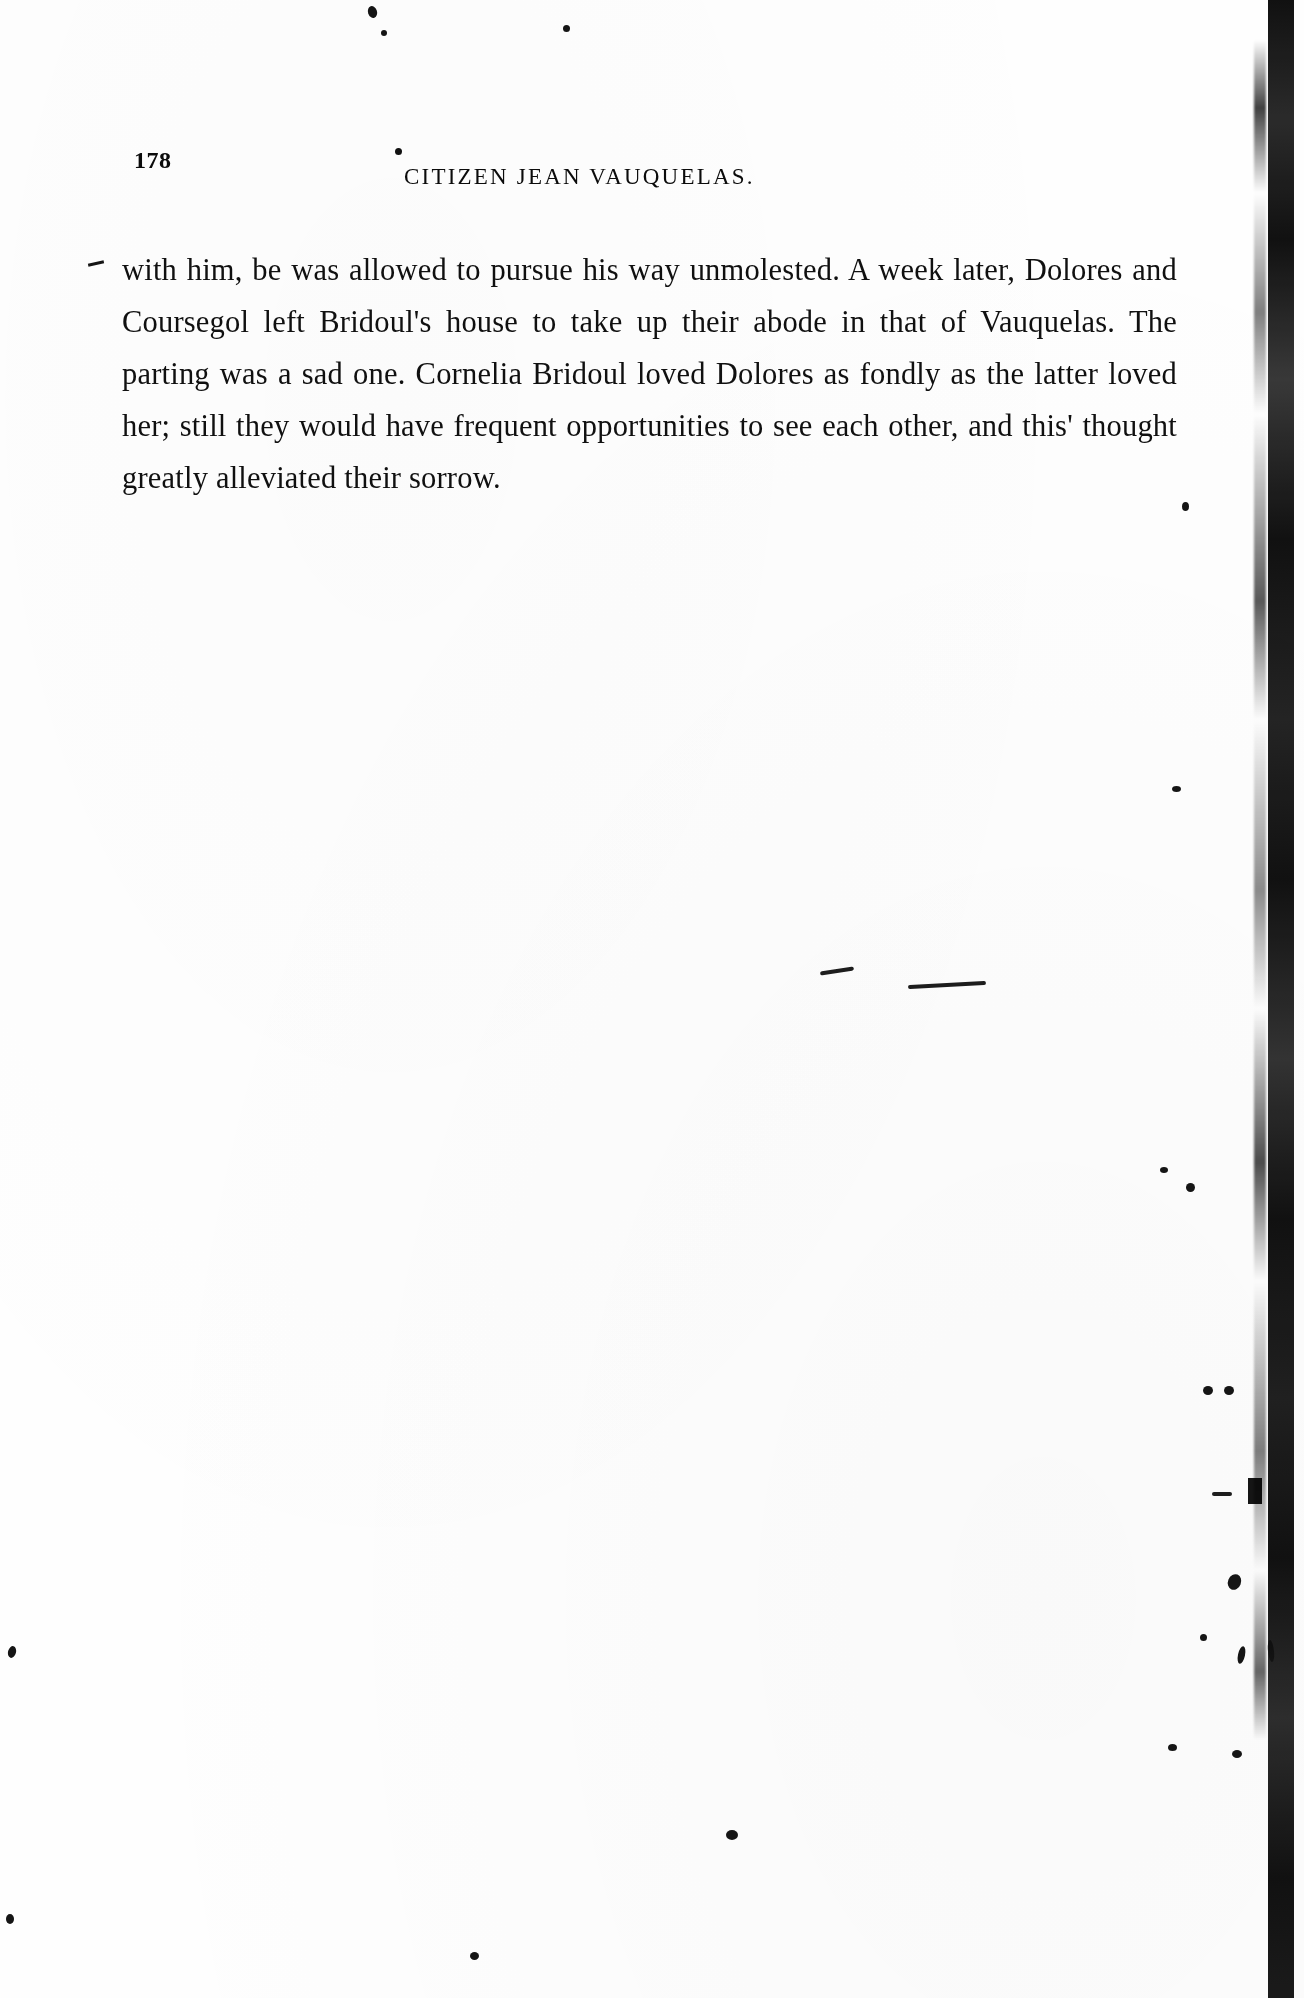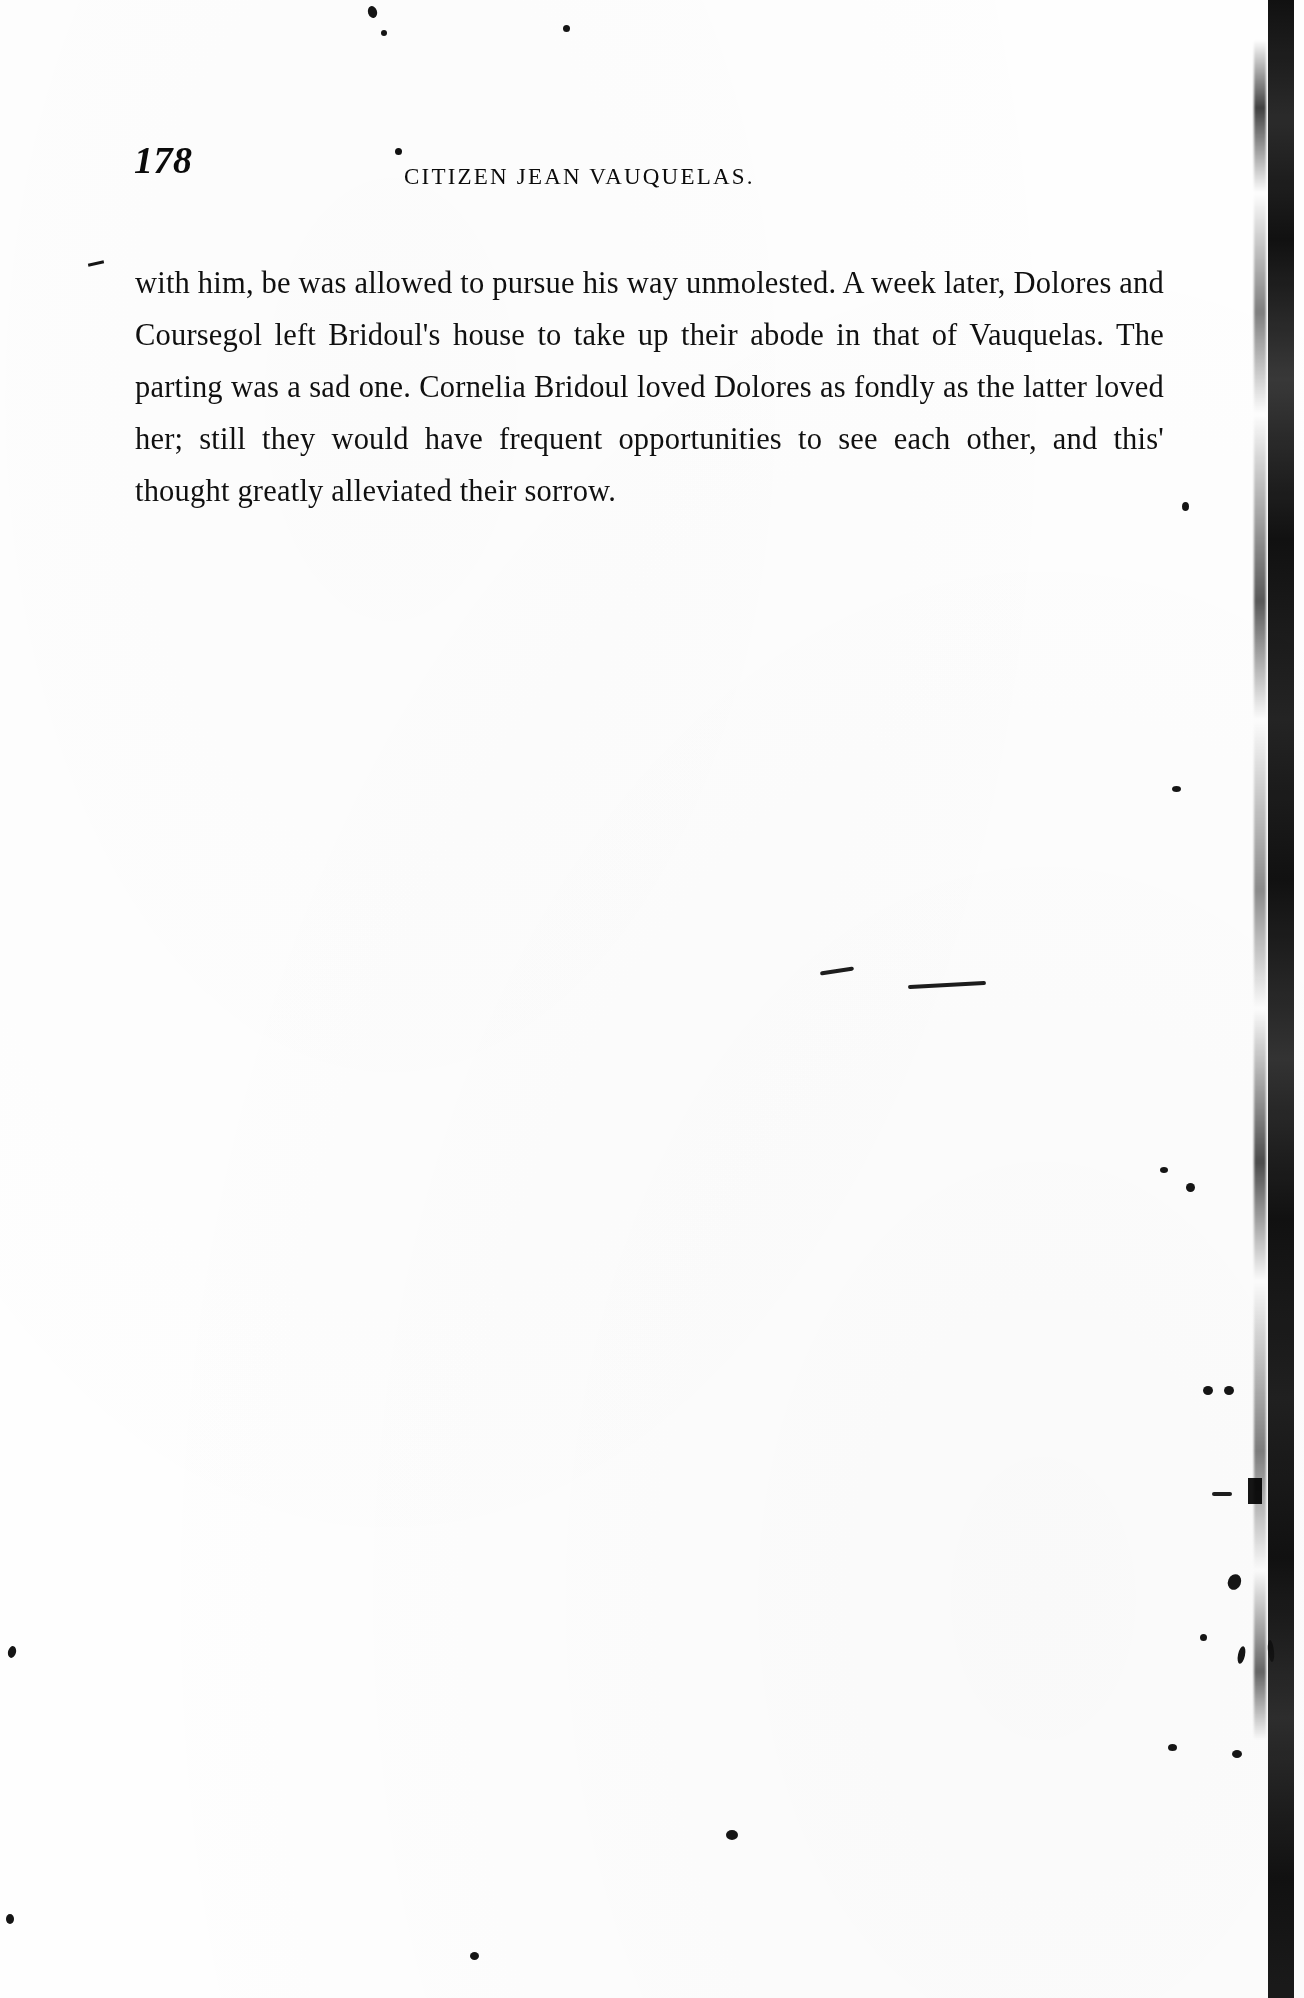--- a/index.html
+++ b/index.html
@@ -39,25 +39,24 @@
     position: absolute;
     left: 0;
     right: 0;
     top: 138px;
     height: 44px;
   }
   .folio {
     position: absolute;
     left: 134px;
     top: 0;
-    font-size: 38px;
+    font-size: 24px;
     font-weight: bold;
     letter-spacing: 0.5px;
     line-height: 44px;
-    font-style: italic;
   }
   .running-head {
     position: absolute;
     left: 404px;
     top: 17px;
     font-size: 23px;
     letter-spacing: 2.2px;
     line-height: 44px;
     white-space: nowrap;
   }
@@ -83,21 +82,21 @@
     top: 244px;
     width: 1055px;
     font-size: 30.5px;
     line-height: 52px;
     text-align: justify;
     text-justify: inter-word;
     letter-spacing: 0.2px;
     color: #101010;
   }
   .body-text p {
-    margin: 13px;
+    margin: 0;
   }
 
   
   .artifact {
     position: absolute;
     background: #151515;
     pointer-events: none;
   }
   .speck { border-radius: 50%; }
 

